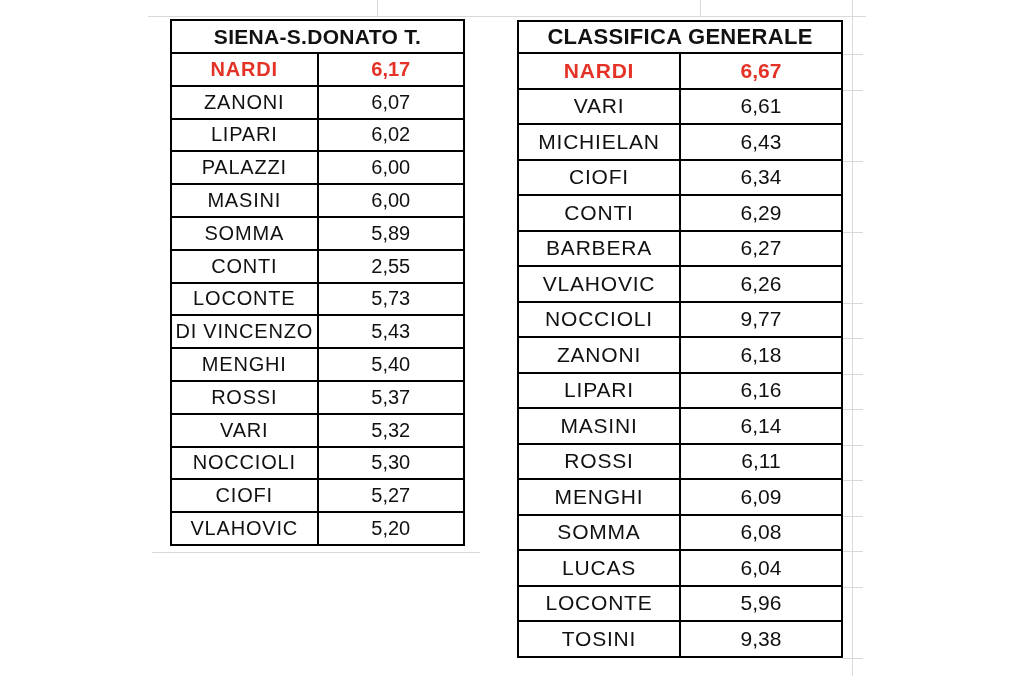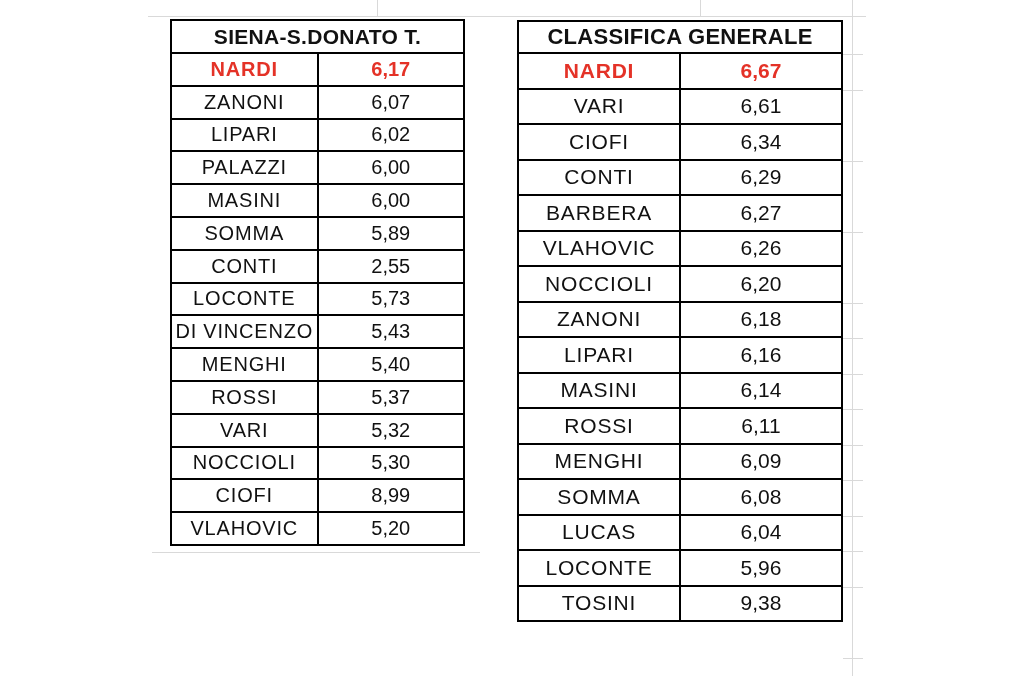--- a/index.html
+++ b/index.html
@@ -117,21 +117,21 @@
         <tr>
           <td class="name-cell">VARI</td>
           <td class="value-cell">5,32</td>
         </tr>
         <tr>
           <td class="name-cell">NOCCIOLI</td>
           <td class="value-cell">5,30</td>
         </tr>
         <tr>
           <td class="name-cell">CIOFI</td>
-          <td class="value-cell">8,99</td>
+          <td class="value-cell">5,27</td>
         </tr>
         <tr>
           <td class="name-cell">VLAHOVIC</td>
           <td class="value-cell">5,20</td>
         </tr>
       </tbody>
   </table>
 
   <table id="table-right" class="rating-table">
     <thead>
@@ -142,38 +142,42 @@
     <tbody>
         <tr class="highlight">
           <td class="name-cell" style="color: rgb(228, 50, 39);">NARDI</td>
           <td class="value-cell" style="color: rgb(228, 50, 39);">6,67</td>
         </tr>
         <tr>
           <td class="name-cell">VARI</td>
           <td class="value-cell">6,61</td>
         </tr>
         <tr>
+          <td class="name-cell">MICHIELAN</td>
+          <td class="value-cell">6,43</td>
+        </tr>
+        <tr>
           <td class="name-cell">CIOFI</td>
           <td class="value-cell">6,34</td>
         </tr>
         <tr>
           <td class="name-cell">CONTI</td>
           <td class="value-cell">6,29</td>
         </tr>
         <tr>
           <td class="name-cell">BARBERA</td>
           <td class="value-cell">6,27</td>
         </tr>
         <tr>
           <td class="name-cell">VLAHOVIC</td>
           <td class="value-cell">6,26</td>
         </tr>
         <tr>
           <td class="name-cell">NOCCIOLI</td>
-          <td class="value-cell">6,20</td>
+          <td class="value-cell">9,77</td>
         </tr>
         <tr>
           <td class="name-cell">ZANONI</td>
           <td class="value-cell">6,18</td>
         </tr>
         <tr>
           <td class="name-cell">LIPARI</td>
           <td class="value-cell">6,16</td>
         </tr>
         <tr>

